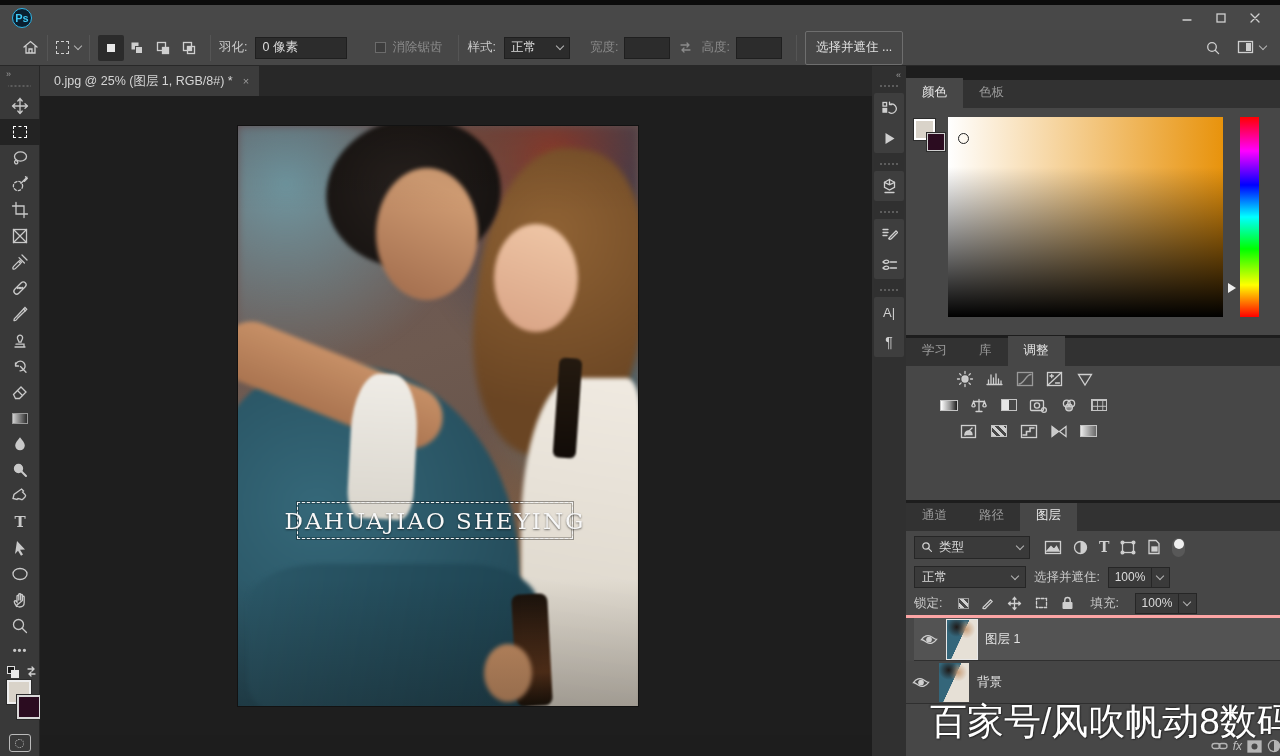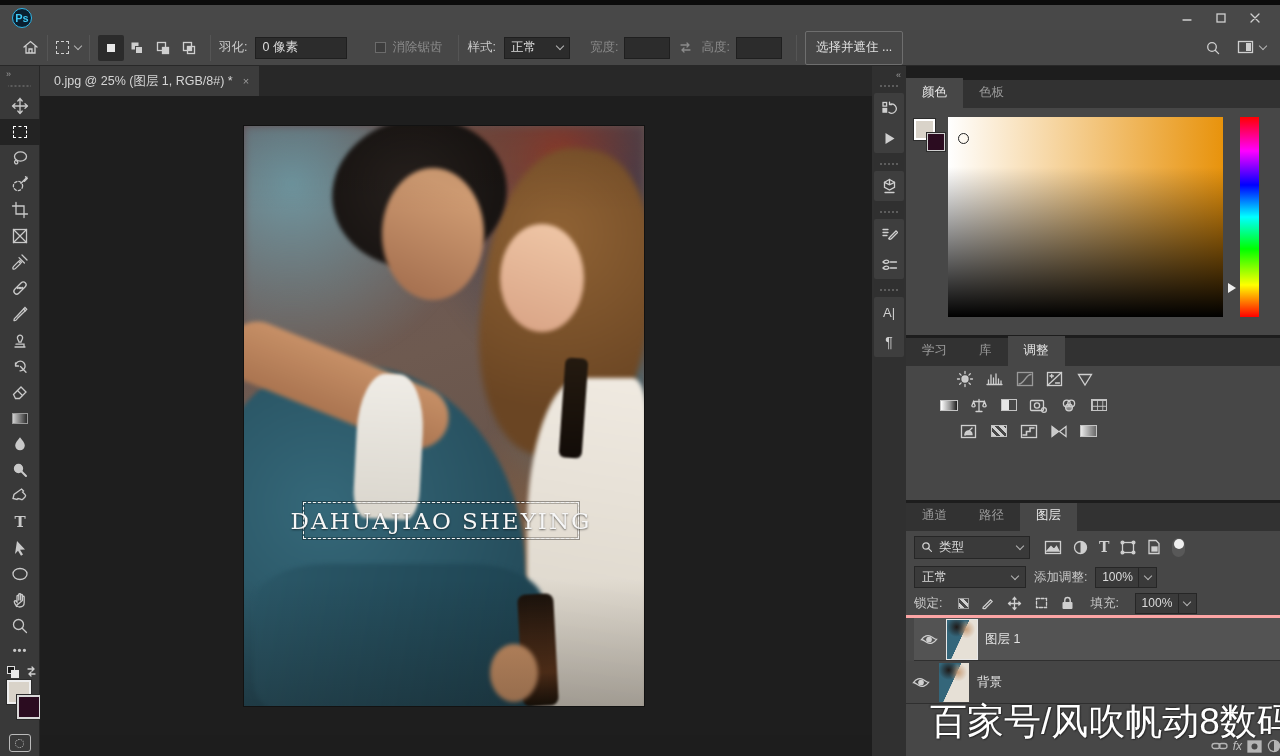--- a/index.html
+++ b/index.html
@@ -56,21 +56,21 @@
     display:flex; align-items:center; justify-content:center; }
   .qmask i { width:9px; height:9px; border:1px dotted #bbb; border-radius:50%; }
 
   
   .tabbar { position:absolute; left:40px; top:66px; width:832px; height:30px; background:#282828; display:flex; }
   .doc-tab { background:#3c3c3c; height:30px; display:flex; align-items:center; padding:0 10px 0 14px;
     color:#d5d5d5; font-size:12.5px; gap:10px; }
   .doc-tab .x { color:#9a9a9a; font-size:11px; }
   .canvas { position:absolute; left:40px; top:96px; width:832px; height:639px; background:#1e1e1e; }
 
-  .photo { position:absolute; left:204px; top:30px; width:400px; height:580px; overflow:hidden;
+  .photo { position:absolute; left:198px; top:30px; width:400px; height:580px; overflow:hidden;
     background:linear-gradient(160deg,#6a565a 0%,#6e5a50 40%,#5c4a42 100%); box-shadow:0 0 0 1px #121212; }
   .blob { position:absolute; }
   .ph-wash { inset:0; background:
     radial-gradient(circle at 12% 10%, rgba(111,153,163,.95) 0%, rgba(111,153,163,0) 30%),
     radial-gradient(circle at 50% 4%, rgba(122,74,56,.9) 0%, rgba(122,74,56,0) 22%),
     radial-gradient(circle at 78% 5%, rgba(148,58,40,.95) 0%, rgba(148,58,40,0) 18%),
     radial-gradient(circle at 93% 12%, rgba(46,56,80,.95) 0%, rgba(46,56,80,0) 32%),
     radial-gradient(circle at 99% 45%, rgba(73,112,126,.9) 0%, rgba(73,112,126,0) 30%),
     radial-gradient(circle at 92% 82%, rgba(154,106,60,.9) 0%, rgba(154,106,60,0) 35%);
     filter:blur(4px); }
@@ -654,21 +654,21 @@
         <span class="pill">
             <i></i>
           </span>
       </span>
     </div>
     <div class="lp-row lp-blend">
       <span class="blend-select">
         <span>正常</span>
           <span class="chev"></span>
       </span>
-      <span class="lp-lab">添加调整:</span>
+      <span class="lp-lab">选择并遮住:</span>
       <span style="display:flex">
         <span class="val-field">100%</span>
         <span class="val-chev">
             <span class="chev" style="margin:0 0 2px 0"></span>
           </span>
       </span>
     </div>
     <div class="lp-row lp-lock">
       <span class="lp-lab">锁定:</span>
       <span class="lockicos">

